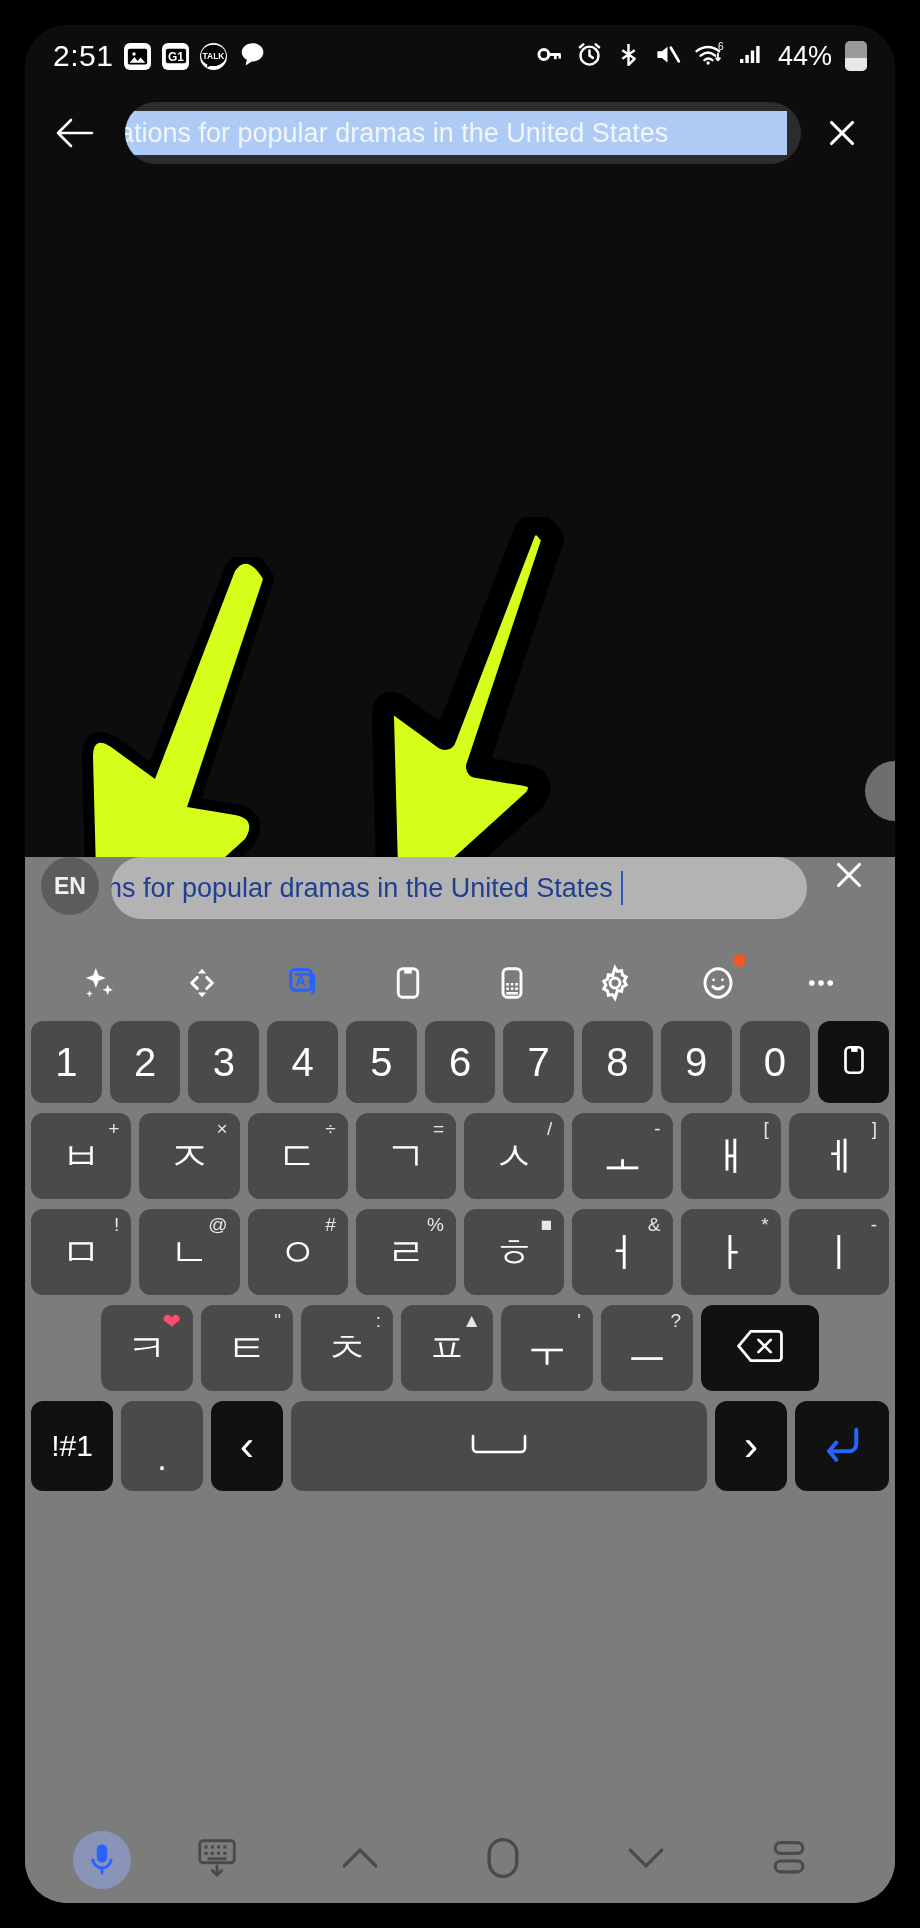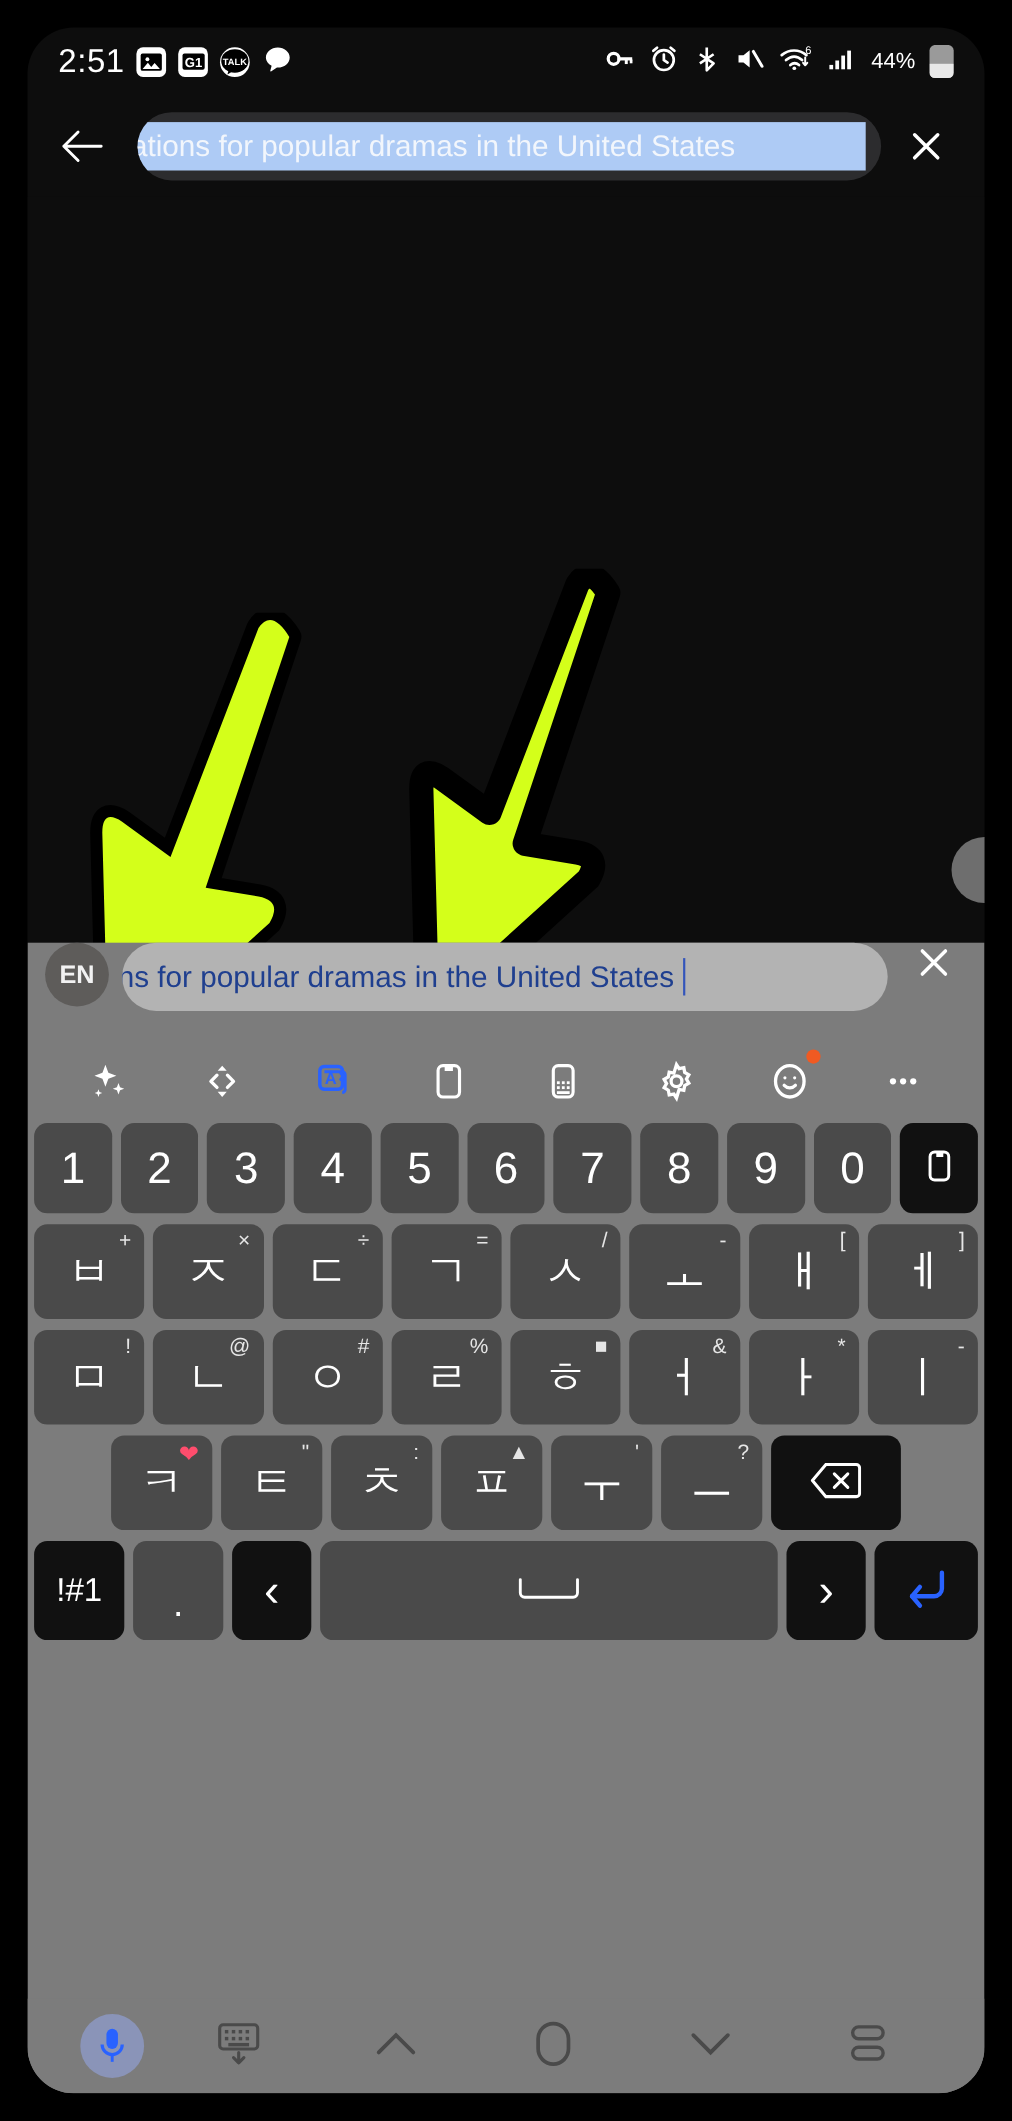--- a/index.html
+++ b/index.html
@@ -36,21 +36,21 @@
   .sb-time{ font-size:30px; font-weight:400; letter-spacing:.5px; line-height:1; }
   .sb-right{ margin-left:auto; display:flex; align-items:center; gap:13px; }
   .appicon{
     width:27px; height:27px; border-radius:6px;
     display:flex; align-items:center; justify-content:center;
     background:#fff; color:#000;
     font-size:11px; font-weight:700;
   }
   .appicon.photos{ background:#fff; }
   .appicon.round{ border-radius:50%; }
-  .batt-pct{ font-size:20px; letter-spacing:0; }
+  .batt-pct{ font-size:27px; letter-spacing:0; }
   .batt-shell{
     width:22px; height:30px; border-radius:5px;
     background:#9a9a9a; position:relative; overflow:hidden;
     border:0;
   }
   .batt-shell::before{
     content:""; position:absolute; left:4px; top:-3px;
     width:14px; height:5px; background:#9a9a9a; border-radius:2px;
   }
   .batt-fill{

